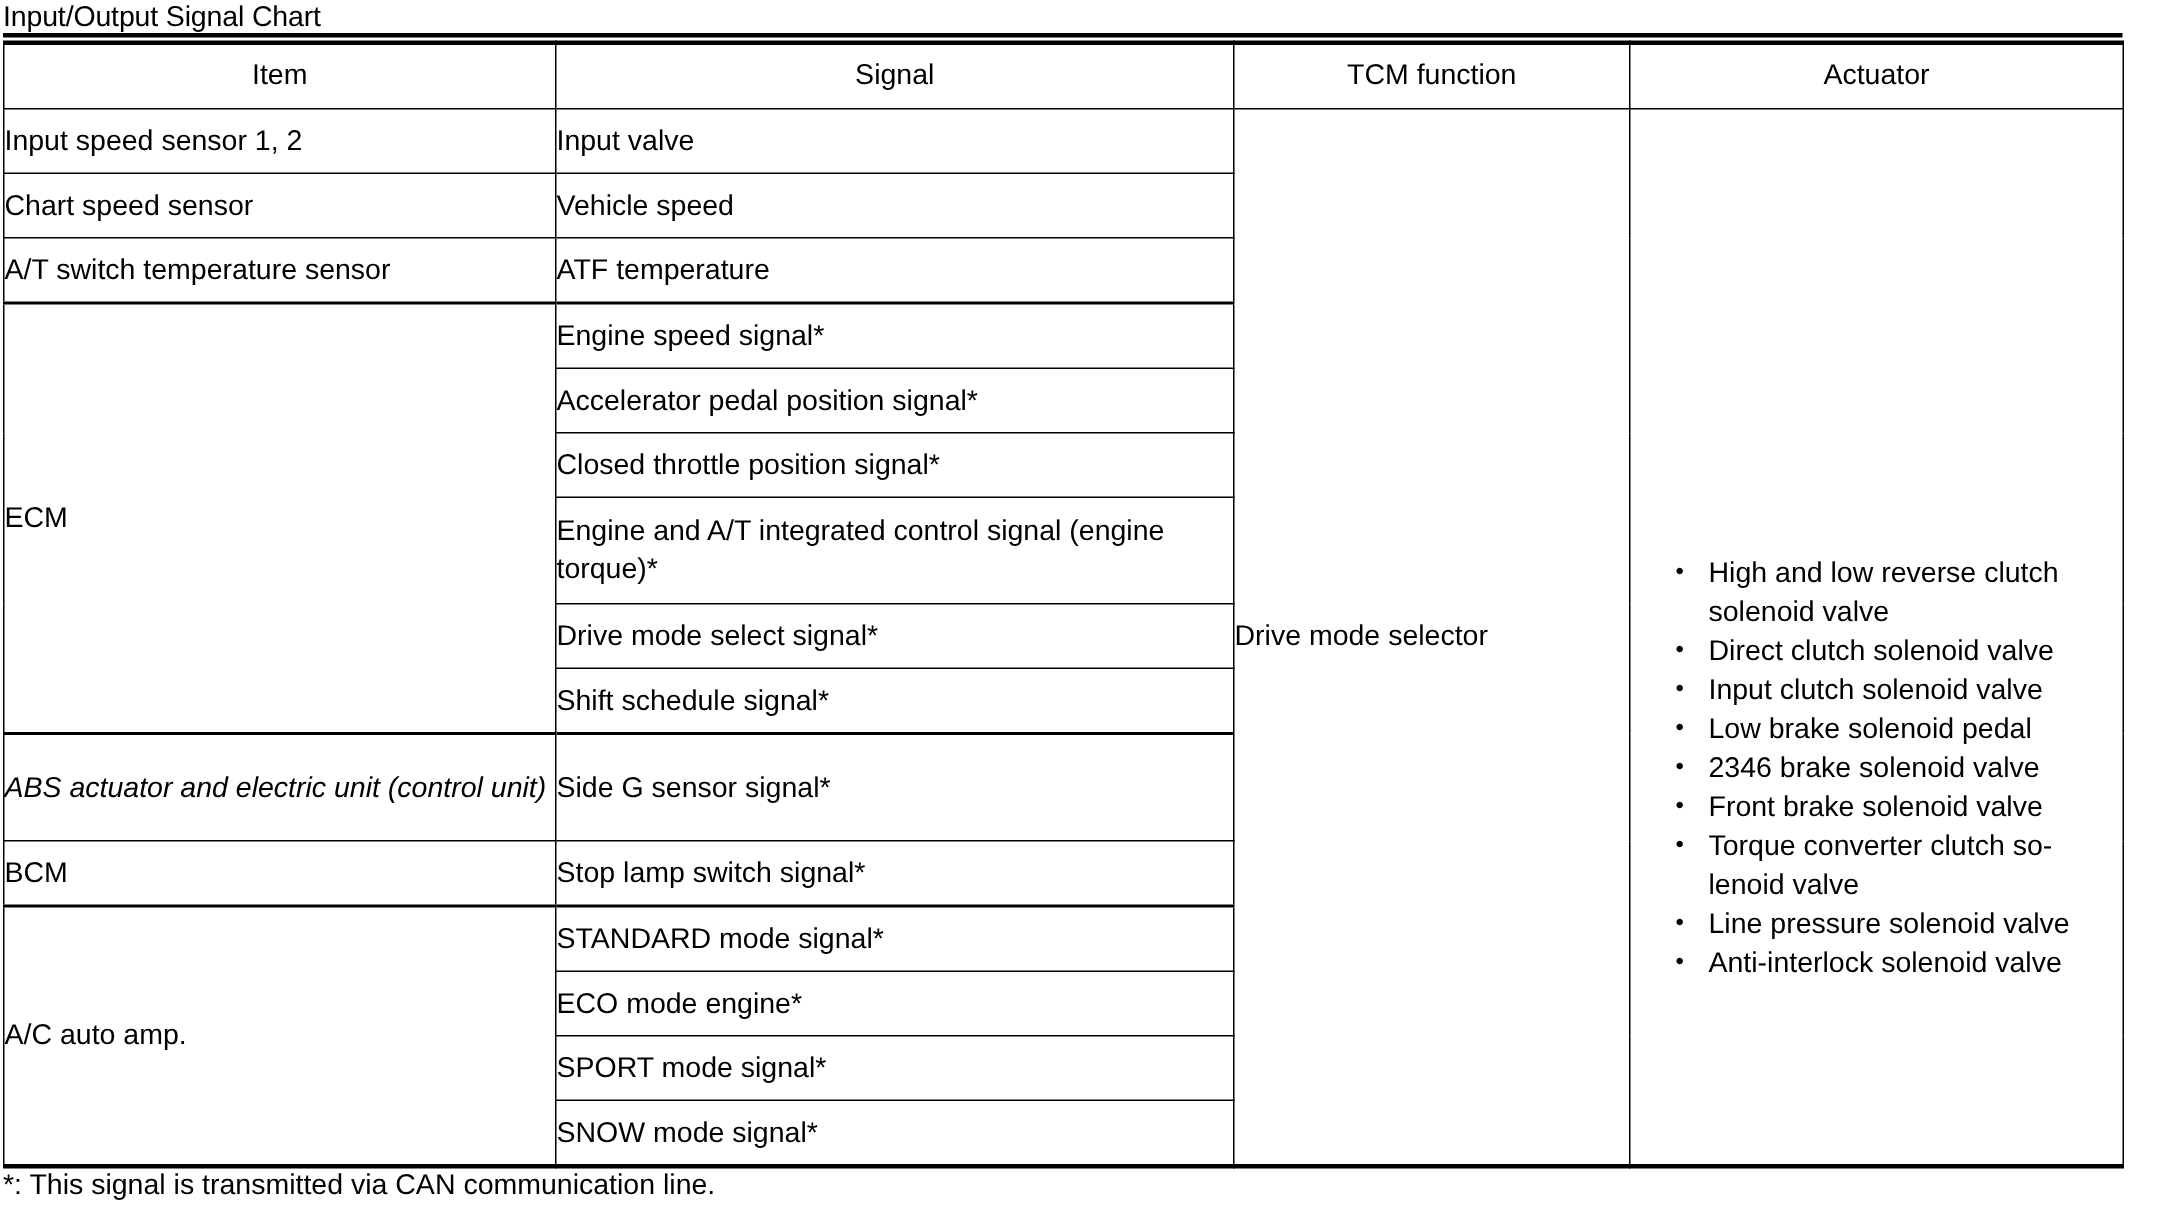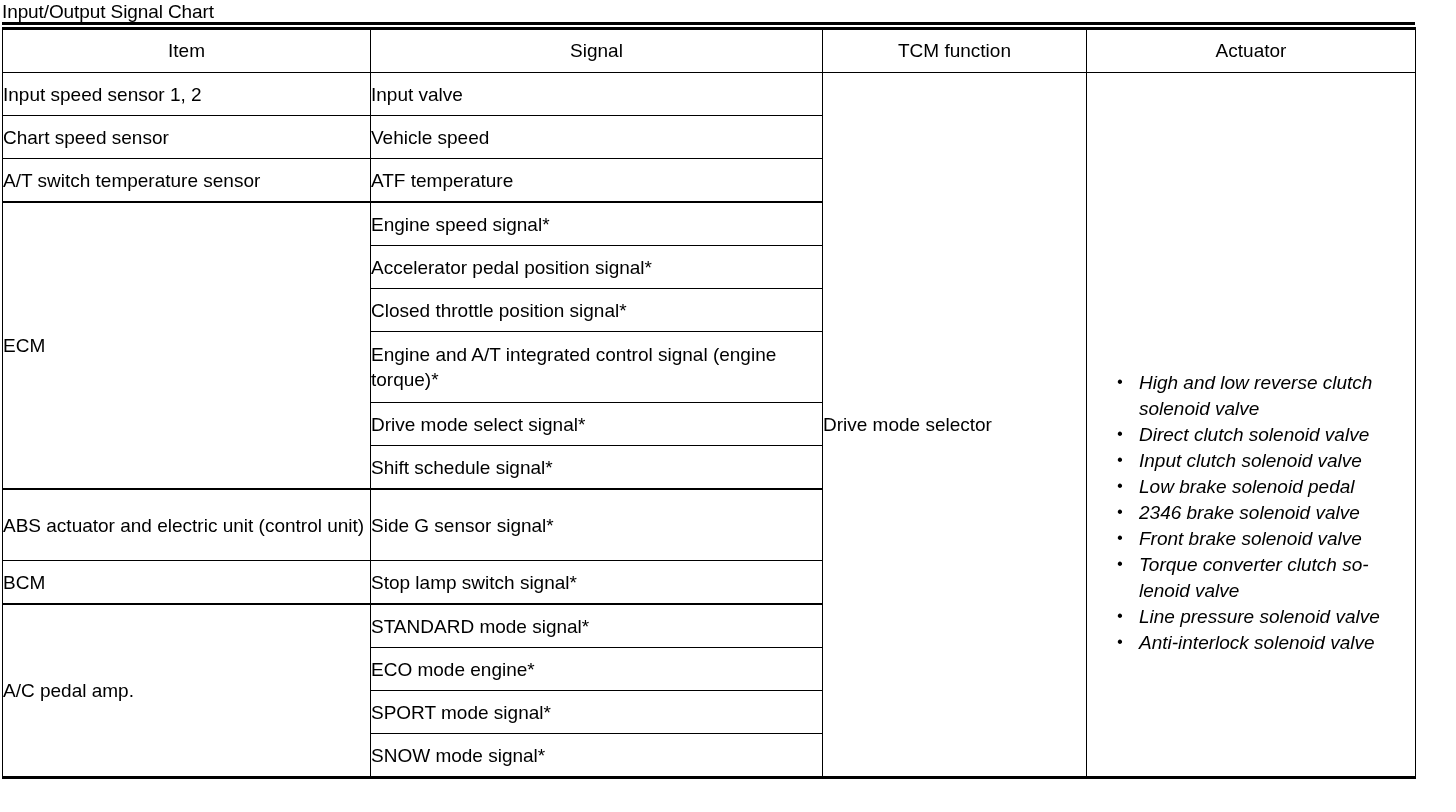--- a/index.html
+++ b/index.html
@@ -99,21 +99,20 @@
     margin: 0;
     padding: 176px 8px 0 30px;
     list-style: none;
   }
   .act-list li {
     position: relative;
     padding-left: 22px;
     line-height: 26px;
     margin-bottom: 0;
     font-size: 19px;
-    font-style: italic;
   }
   .act-list li::before {
     content: "\2022";
     position: absolute;
     left: 0;
     top: -1px;
     font-size: 16px;
   }
 
   
@@ -194,40 +193,41 @@
         <td class="cell-pad" style="height:70px;">Engine and A/T integrated control signal (engine torque)*</td>
       </tr>
       <tr>
         <td class="cell-pad r-one">Drive mode select signal*</td>
       </tr>
       <tr>
         <td class="cell-pad r-one">Shift schedule signal*</td>
       </tr>
 
       <tr>
-        <td class="cell-pad thick-top" style="height:70px;">ABS actuator and electric unit (control unit)</td>
+        <td class="cell-pad thick-top" style="height:70px;font-style:italic;">ABS actuator and electric unit (control unit)</td>
         <td class="cell-pad thick-top" style="height:70px;">Side G sensor signal*</td>
       </tr>
 
       <tr>
         <td class="cell-pad r-one">BCM</td>
         <td class="cell-pad r-one">Stop lamp switch signal*</td>
       </tr>
 
       <tr>
-        <td class="cell-pad thick-top" rowspan="4">A/C pedal amp.</td>
+        <td class="cell-pad thick-top" rowspan="4">A/C auto amp.</td>
         <td class="cell-pad r-one thick-top">STANDARD mode signal*</td>
       </tr>
       <tr>
         <td class="cell-pad r-one">ECO mode engine*</td>
       </tr>
       <tr>
         <td class="cell-pad r-one">SPORT mode signal*</td>
       </tr>
       <tr>
         <td class="cell-pad r-one">SNOW mode signal*</td>
       </tr>
 
     </tbody>
   </table>
 
+  <div class="footnote">*: This signal is transmitted via CAN communication line.</div>
 
 </div>
 
 </body></html>

